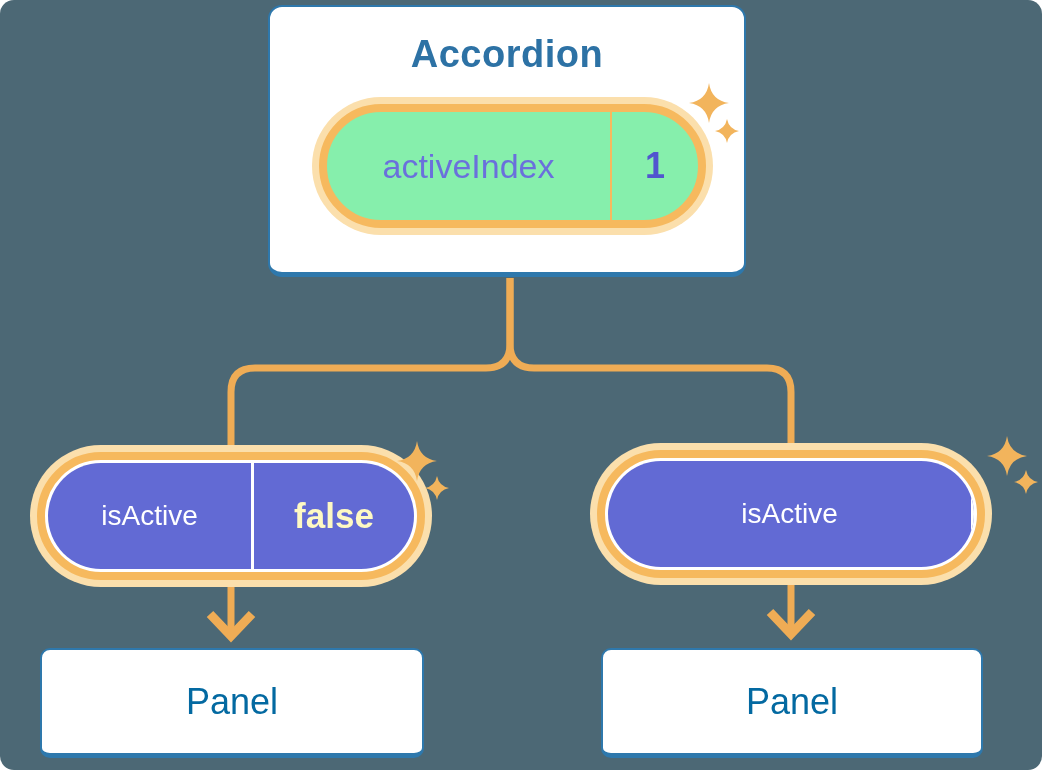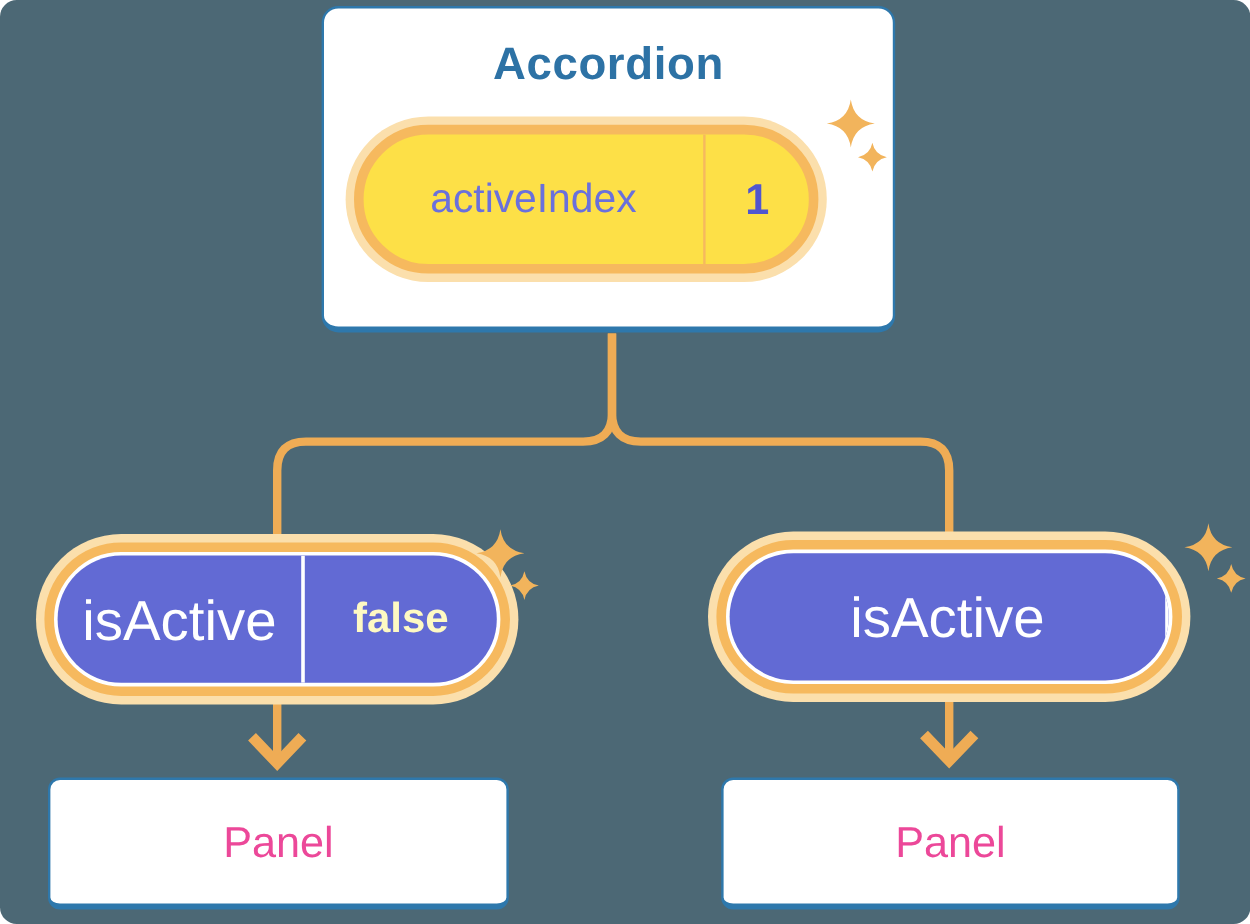--- a/index.html
+++ b/index.html
@@ -32,43 +32,43 @@
   .pill {
     position:absolute; box-sizing:border-box;
     display:flex; align-items:stretch;
     border-radius:999px;
     border:8px solid #F6B95E;
     box-shadow:0 0 0 7px #FBDFAC;
   }
   .pill-cell { display:flex; align-items:center; justify-content:center; }
 
   
-  .pill-state { left:295px; top:104px; width:387px; height:124px; background:#fde047; overflow:hidden; }
+  .pill-state { left:319px; top:104px; width:387px; height:124px; background:#86efac; overflow:hidden; }
   .pill-state .cell-name { flex:1; font-size:34px; color:#6A70DC; }
   .pill-state .cell-value { width:86px; font-size:36px; font-weight:700; color:#5156CF; }
   .divider-orange { width:2px; background:#F6B95E; }
 
   
   .pill-prop { background:#FFFFFF; padding:3px; }
   .pill-prop-left  { left:37px;  top:452px; width:388px; height:128px; }
   .pill-prop-right { left:597px; top:450px; width:388px; height:128px; }
   .pill-body {
     flex:1; display:flex; align-items:stretch;
     background:#626AD4; border-radius:999px; overflow:hidden;
   }
-  .pill-body .cell-name { flex:1; font-size:47px; color:#FFFFFF; }
+  .pill-body .cell-name { flex:1; font-size:28px; color:#FFFFFF; }
   .pill-body .cell-value { font-size:35px; font-weight:700; color:#fef9c3; }
   .pill-prop-left  .cell-value { width:160px; }
   .pill-prop-right .cell-value { width:137px; }
   .divider-white { width:3px; background:#FFFFFF; }
 
   
   .panel {
     display:flex; align-items:center; justify-content:center;
-    font-size:36px; font-weight:500; color:#ec4899;
+    font-size:36px; font-weight:500; color:#0369a1;
     border-radius:10px;
   }
   .panel-left  { left:40px;  top:648px; width:384px; height:110px; }
   .panel-right { left:601px; top:648px; width:382px; height:110px; }
 
   .sparkle { position:absolute; }
   .sparkle path { fill:#F2B45C; }
 </style>
 </head>
 <body>

